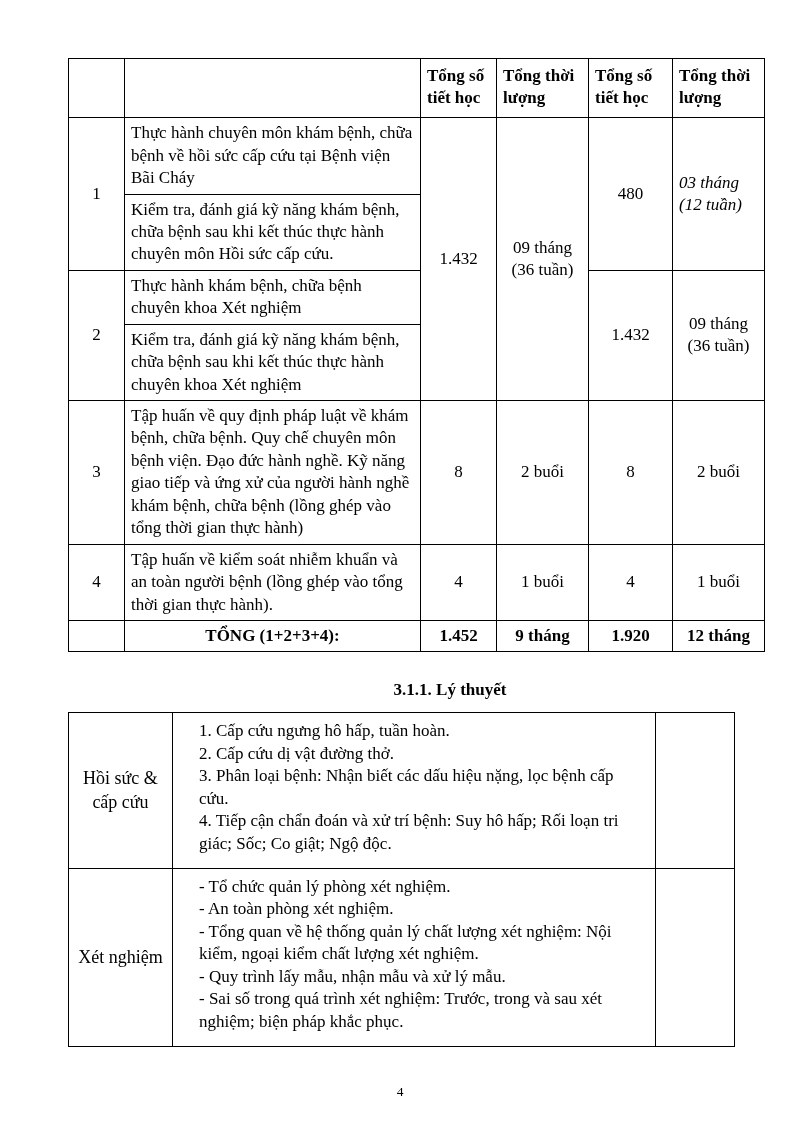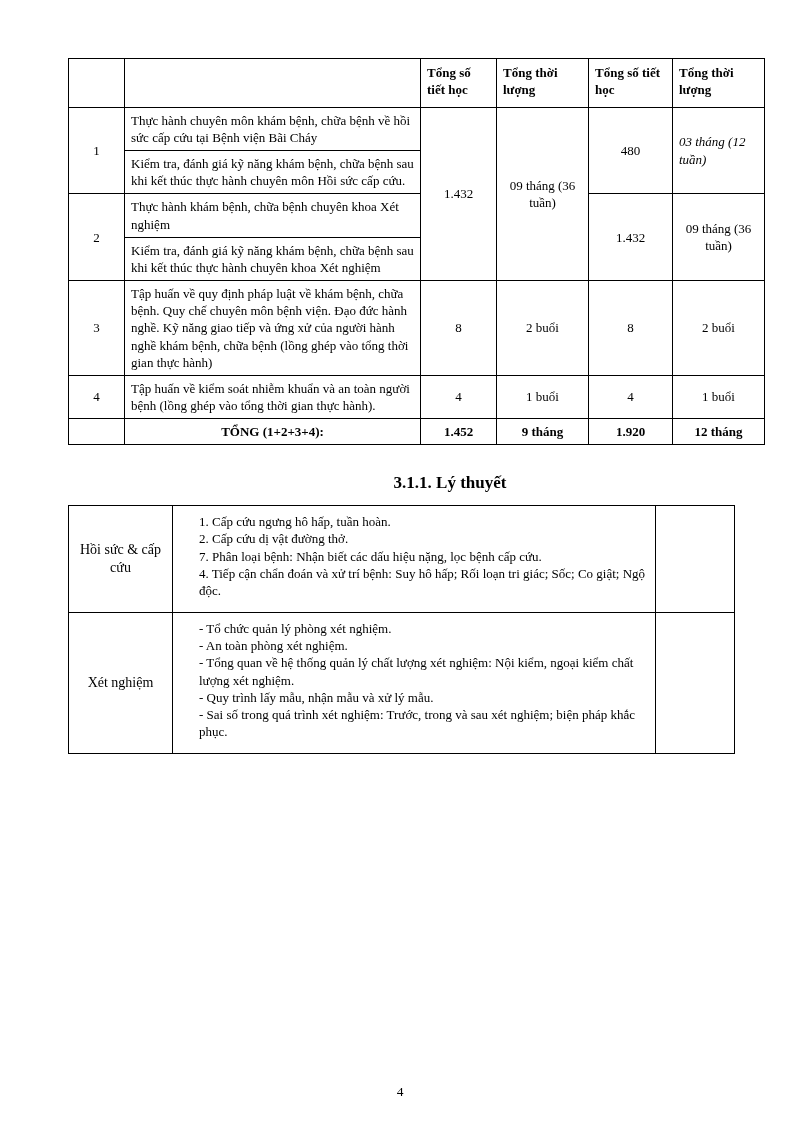--- a/index.html
+++ b/index.html
@@ -24,21 +24,21 @@
   }
   table {
     border-collapse: collapse;
     width: 100%;
     table-layout: fixed;
   }
   table td, table th {
     border: 1px solid #000000;
     vertical-align: top;
     padding: 4px 6px;
-    font-size: 13px;
+    font-size: 17px;
     line-height: 1.32;
   }
   
   .t1 col.c0 { width: 56px; }
   .t1 col.c1 { width: 296px; }
   .t1 col.c2 { width: 76px; }
   .t1 col.c3 { width: 92px; }
   .t1 col.c4 { width: 84px; }
   .t1 col.c5 { width: 92px; }
 
@@ -101,21 +101,21 @@
   .t2 th {
     font-weight: bold;
     text-align: center;
     vertical-align: middle;
     padding: 8px 6px;
     font-size: 14.6px;
   }
   .t2 .spec {
     text-align: center;
     vertical-align: middle;
-    font-size: 14px;
+    font-size: 18px;
   }
   .t2 .topics {
     padding: 7px 8px 13px 8px;
     margin-left: 32px;
   }
   .t2 .topics div {
     margin: 0;
     padding: 0;
     text-indent: 0;
   }
@@ -224,21 +224,21 @@
       <col class="d0">
         <col class="d1">
         <col class="d2">
     </colgroup>
     <tbody>
       <tr>
         <td class="spec">Hồi sức &amp; cấp cứu</td>
         <td class="topics">
           <div class="ln">1. Cấp cứu ngưng hô hấp, tuần hoàn.</div>
           <div class="ln">2. Cấp cứu dị vật đường thở.</div>
-          <div class="ln">7. Phân loại bệnh: Nhận biết các dấu hiệu nặng, lọc bệnh cấp cứu.</div>
+          <div class="ln">3. Phân loại bệnh: Nhận biết các dấu hiệu nặng, lọc bệnh cấp cứu.</div>
           <div class="ln2">4. Tiếp cận chẩn đoán và xử trí bệnh: Suy hô hấp; Rối loạn tri giác; Sốc; Co giật; Ngộ độc.</div>
         </td>
         <td class="note"></td>
       </tr>
       <tr>
         <td class="spec">Xét nghiệm</td>
         <td class="topics">
           <div class="ln">- Tổ chức quản lý phòng xét nghiệm.</div>
           <div class="ln">- An toàn phòng xét nghiệm.</div>
           <div class="ln">- Tổng quan về hệ thống quản lý chất lượng xét nghiệm: Nội kiểm, ngoại kiểm chất lượng xét nghiệm.</div>

